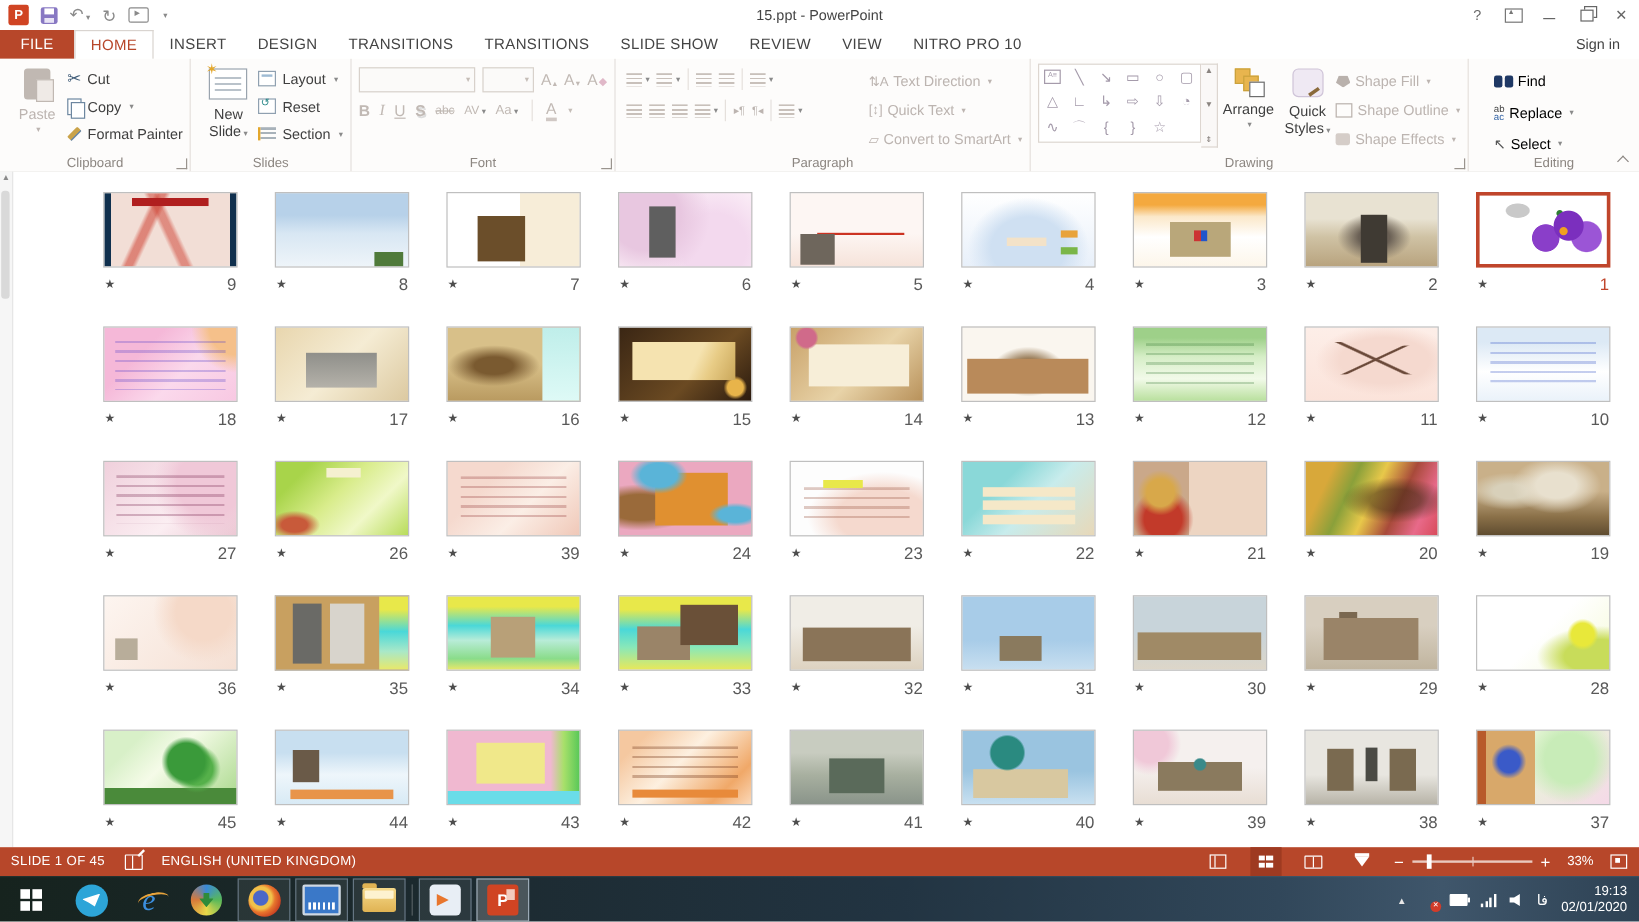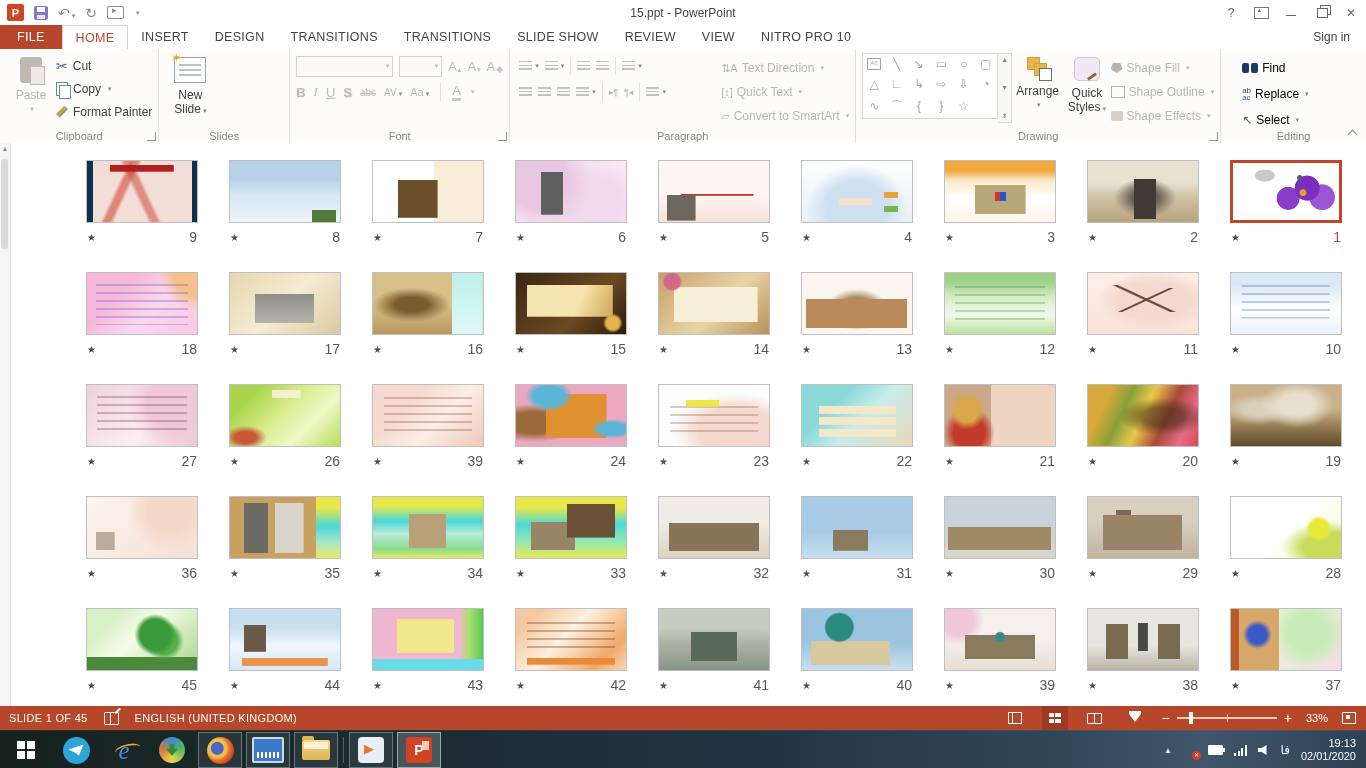--- a/index.html
+++ b/index.html
@@ -241,20 +241,36 @@
     <span class="grp-label">Clipboard</span>
     <span class="launcher"></span>
   </div>
 
   <div class="grp" style="width:128px">
     <div class="bigbtn">
       <span class="bic ic-newslide"></span>
       <span>New</span>
       <span><span>Slide</span><span class="dd">▾</span></span>
     </div>
+    <div class="col">
+      <div class="sbtn">
+          <span class="mini-rect hdr"></span>
+          <span>Layout</span>
+          <span class="dd">▾</span>
+        </div>
+      <div class="sbtn">
+          <span class="ic-reset"></span>
+          <span>Reset</span>
+        </div>
+      <div class="sbtn">
+          <span class="ic-section"></span>
+          <span>Section</span>
+          <span class="dd">▾</span>
+        </div>
+    </div>
     <span class="grp-label">Slides</span>
   </div>
 
   <div class="grp" style="width:222px;flex-direction:column;">
     <div class="frow">
       <span class="combo" style="width:92px">
           <span class="dd">▾</span>
         </span>
       <span class="combo" style="width:38px">
           <span class="dd">▾</span>

